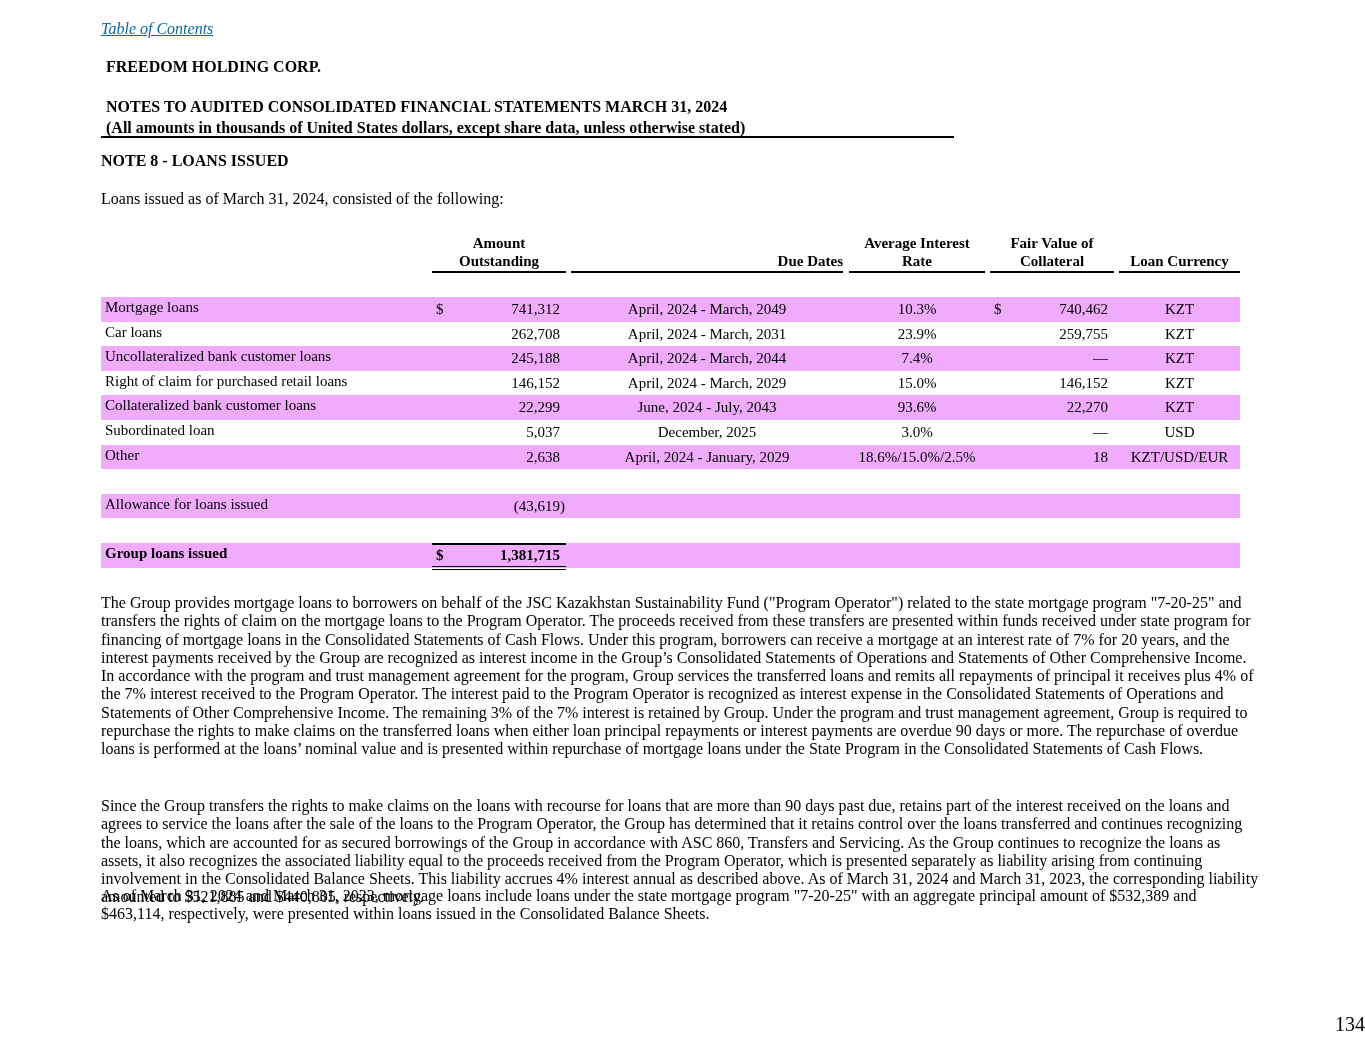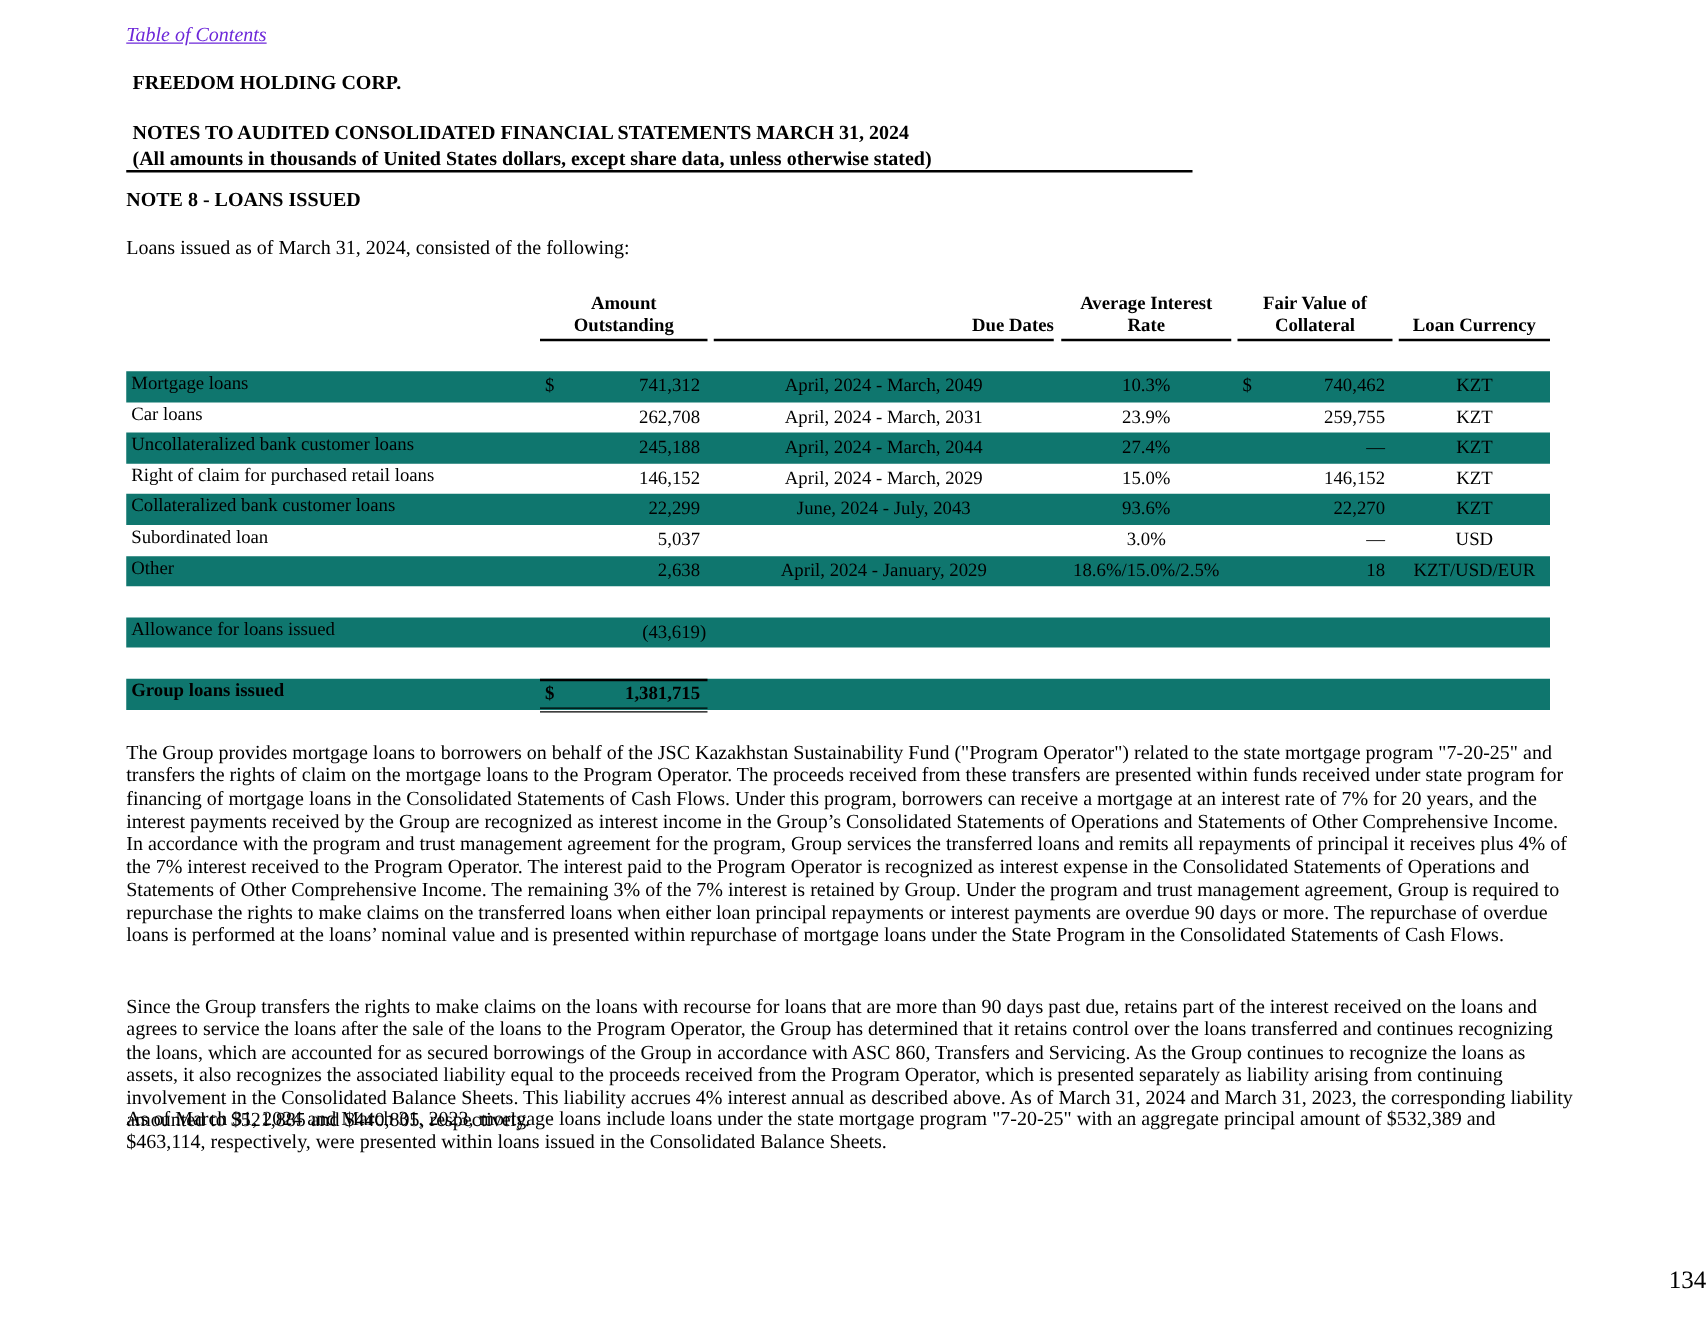--- a/index.html
+++ b/index.html
@@ -3,21 +3,21 @@
 <meta charset="utf-8">
 <style>
   html, body { margin: 0; padding: 0; background: #ffffff; }
   body {
     width: 1365px; height: 1055px; position: relative; overflow: hidden;
     font-family: "Liberation Serif", "DejaVu Serif", serif;
     color: #000000;
   }
   .toc-link {
     position: absolute; left: 101px; top: 20px;
-    font-size: 16px; font-style: italic; color: #6d28d9; text-decoration: underline;
+    font-size: 16px; font-style: italic; color: #0369a1; text-decoration: underline;
     cursor: pointer;
   }
   .company {
     position: absolute; left: 106px; top: 58px;
     font-size: 16px; font-weight: bold;
   }
   .notes-title {
     position: absolute; left: 106px; top: 96px;
     font-size: 16px; font-weight: bold; line-height: 21px;
   }
@@ -41,21 +41,21 @@
     border-bottom: 2px solid #000; padding-bottom: 1px;
   }
   .th-amount { left: 331px; width: 134px; }
   .th-due { left: 470px; width: 272px; text-align: right; }
   .th-rate { left: 748px; width: 136px; }
   .th-fair { left: 889px; width: 124px; }
   .th-cur { left: 1018px; width: 121px; }
 
   .spacer { height: 24px; }
   .row { position: relative; height: 24.6px; line-height: 24px; }
-  .row.shade { background: #0f766e; }
+  .row.shade { background: #f0abfc; }
   .cell { position: absolute; top: 0; white-space: nowrap; }
   .c-label { left: 4px; top: -2px; }
   .c-dollar1 { left: 335px; }
   .c-amount { left: 345px; width: 114px; text-align: right; }
   .c-due { left: 470px; width: 272px; text-align: center; }
   .c-rate { left: 748px; width: 136px; text-align: center; }
   .c-dollar2 { left: 893px; }
   .c-fair { left: 900px; width: 107px; text-align: right; }
   .c-cur { left: 1018px; width: 121px; text-align: center; }
   .c-amount-paren { left: 345px; width: 119px; text-align: right; }
@@ -126,21 +126,21 @@
     <span class="cell c-amount">262,708</span>
     <span class="cell c-due">April, 2024 - March, 2031</span>
     <span class="cell c-rate">23.9%</span>
     <span class="cell c-fair">259,755</span>
     <span class="cell c-cur">KZT</span>
   </div>
   <div class="row shade">
     <span class="cell c-label">Uncollateralized bank customer loans</span>
     <span class="cell c-amount">245,188</span>
     <span class="cell c-due">April, 2024 - March, 2044</span>
-    <span class="cell c-rate">27.4%</span>
+    <span class="cell c-rate">7.4%</span>
     <span class="cell c-fair">—</span>
     <span class="cell c-cur">KZT</span>
   </div>
   <div class="row">
     <span class="cell c-label">Right of claim for purchased retail loans</span>
     <span class="cell c-amount">146,152</span>
     <span class="cell c-due">April, 2024 - March, 2029</span>
     <span class="cell c-rate">15.0%</span>
     <span class="cell c-fair">146,152</span>
     <span class="cell c-cur">KZT</span>
@@ -149,20 +149,21 @@
     <span class="cell c-label">Collateralized bank customer loans</span>
     <span class="cell c-amount">22,299</span>
     <span class="cell c-due">June, 2024 - July, 2043</span>
     <span class="cell c-rate">93.6%</span>
     <span class="cell c-fair">22,270</span>
     <span class="cell c-cur">KZT</span>
   </div>
   <div class="row">
     <span class="cell c-label">Subordinated loan</span>
     <span class="cell c-amount">5,037</span>
+    <span class="cell c-due">December, 2025</span>
     <span class="cell c-rate">3.0%</span>
     <span class="cell c-fair">—</span>
     <span class="cell c-cur">USD</span>
   </div>
   <div class="row shade">
     <span class="cell c-label">Other</span>
     <span class="cell c-amount">2,638</span>
     <span class="cell c-due">April, 2024 - January, 2029</span>
     <span class="cell c-rate">18.6%/15.0%/2.5%</span>
     <span class="cell c-fair">18</span>

